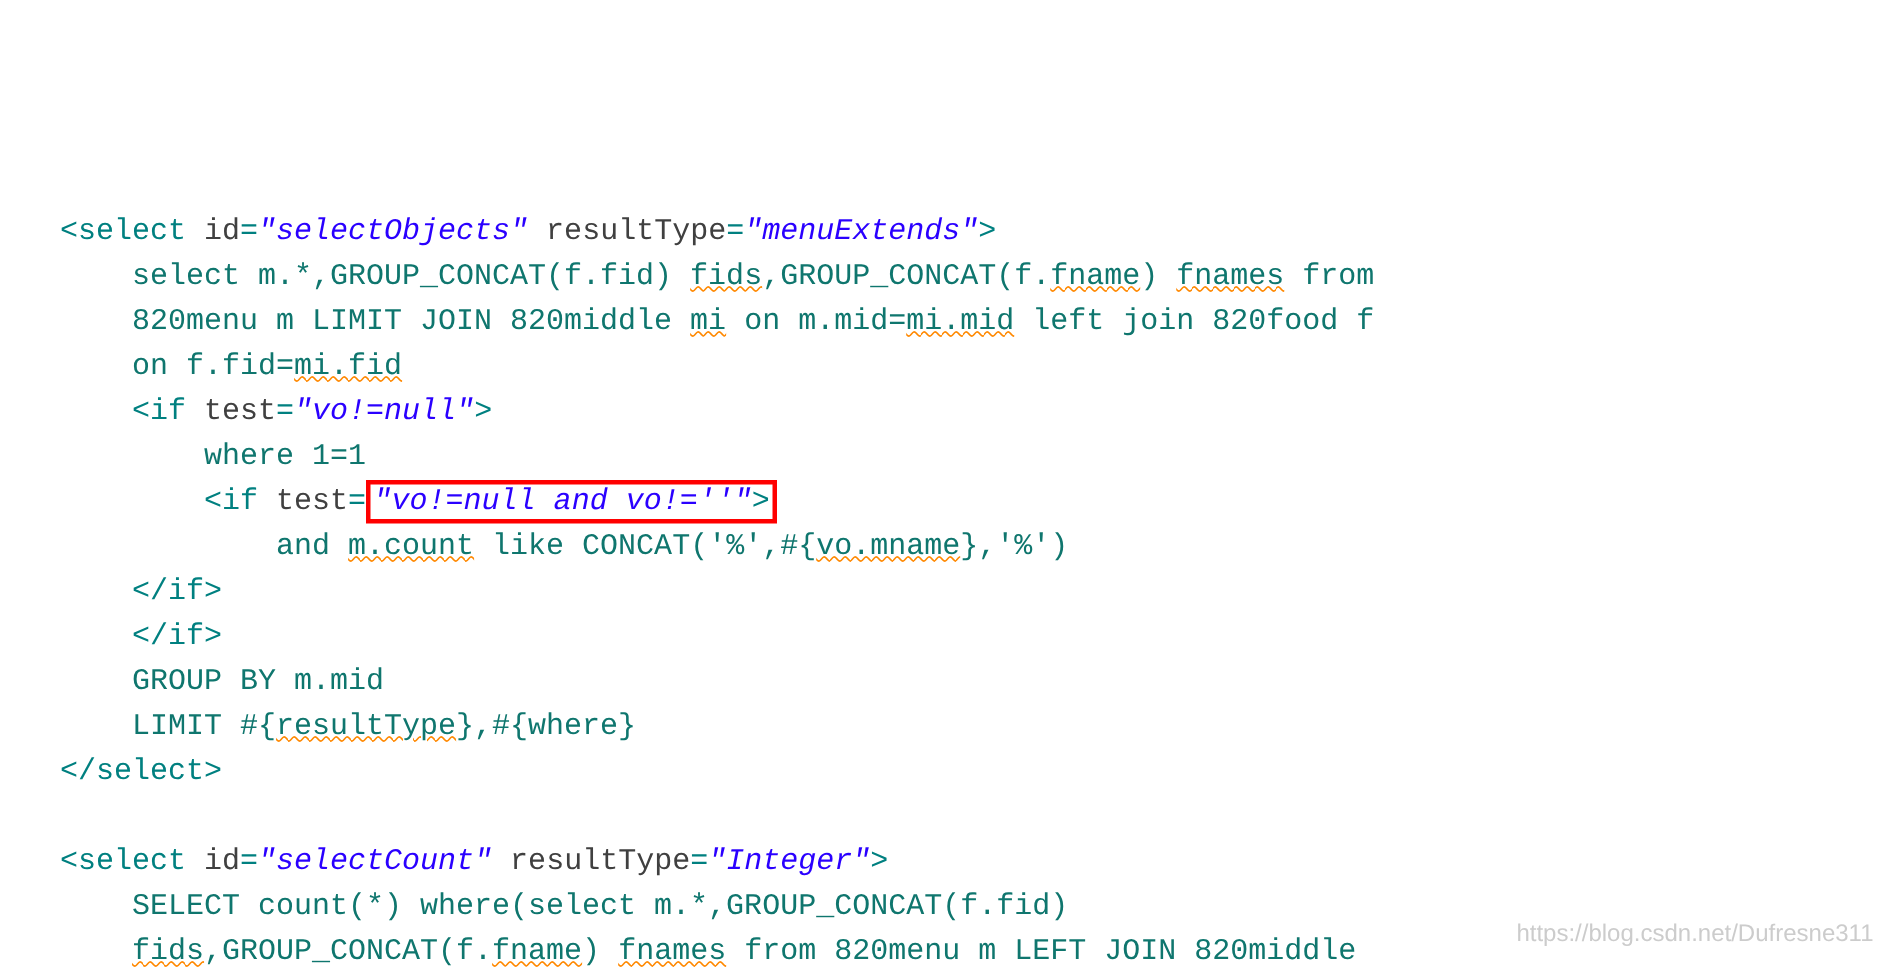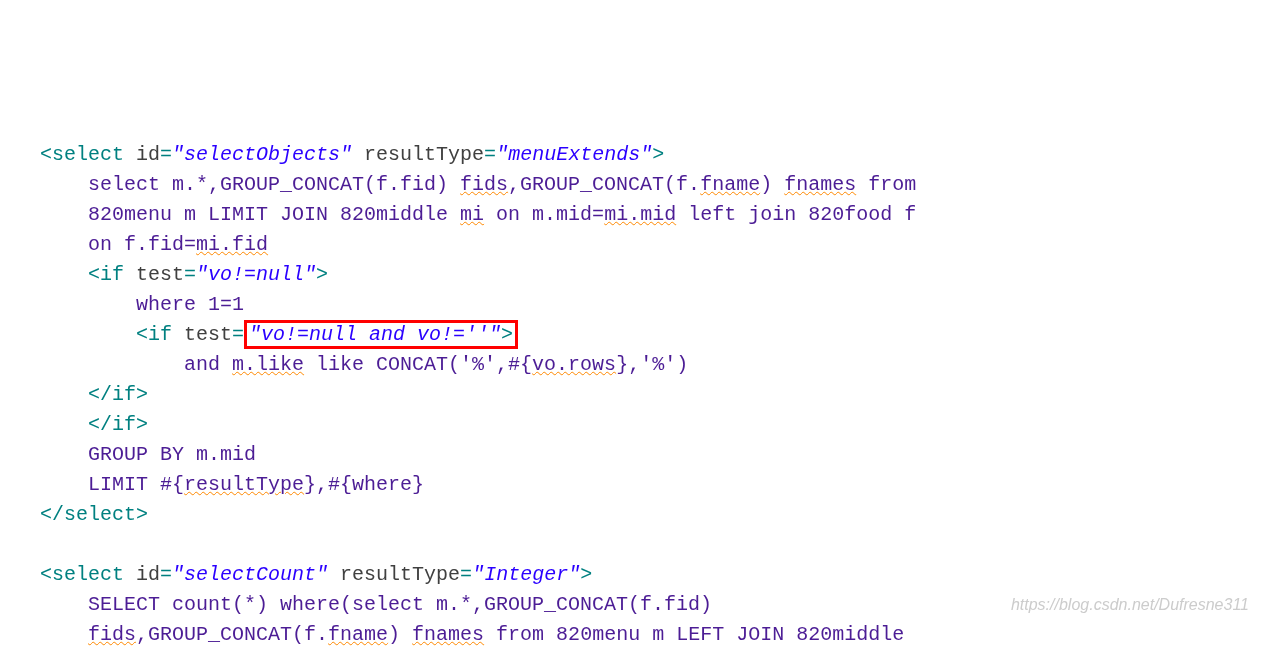--- a/index.html
+++ b/index.html
@@ -8,46 +8,45 @@
       font-size: 20px;
       background: #ffffff;
       padding: 20px 40px;
       line-height: 1.5;
       color: #000000;
       white-space: pre;
     }
     .tag { color: #008080; margin-top: 44px; }
     .attr-name { color: #404040; }
     .attr-value { color: #2a00ff; font-style: italic; }
-    .text { color: #4c1d95; }
+    .text { color: #0f766e; }
     .underline { text-decoration: underline wavy #ff8800; text-decoration-thickness: 1px; text-align: center; }
     .highlight-box { border: 3px solid #ff0000; padding: 0 2px; }
     .watermark {
       position: fixed;
-      bottom: 36px;
+      bottom: 18px;
       right: 18px;
       color: #cccccc;
       font-family: Arial, sans-serif;
       font-size: 16px;
-      font-style: italic;
     }
   </style>
 </head>
 <body>
 
 
 
 <div><span class="tag">&lt;select </span><span class="attr-name">id</span><span class="tag">=</span><span class="attr-value">"selectObjects"</span><span class="attr-name"> resultType</span><span class="tag">=</span><span class="attr-value">"menuExtends"</span><span class="tag">&gt;</span>
 <span>    </span><span class="text">select m.*,GROUP_CONCAT(f.fid) </span><span class="text underline">fids</span><span class="text">,GROUP_CONCAT(f.</span><span class="text underline">fname</span><span class="text">) </span><span class="text underline">fnames</span><span class="text"> from</span>
 <span>    </span><span class="text">820menu m LIMIT JOIN 820middle </span><span class="text underline">mi</span><span class="text"> on m.mid=</span><span class="text underline">mi.mid</span><span class="text"> left join 820food f</span>
 <span>    </span><span class="text">on f.fid=</span><span class="text underline">mi.fid</span>
 <span>    </span><span class="tag">&lt;if </span><span class="attr-name">test</span><span class="tag">=</span><span class="attr-value">"vo!=null"</span><span class="tag">&gt;</span>
 <span>        </span><span class="text">where 1=1</span>
 <span>        </span><span class="tag">&lt;if </span><span class="attr-name">test</span><span class="tag">=</span><span class="highlight-box"><span class="attr-value">"vo!=null and vo!=''"</span><span class="tag">&gt;</span></span>
-<span>            </span><span class="text">and </span><span class="text underline">m.like</span><span class="text"> like CONCAT('%',#{</span><span class="text underline">vo.rows</span><span class="text">},'%')</span>
+<span>            </span><span class="text">and </span><span class="text underline">m.count</span><span class="text"> like CONCAT('%',#{</span><span class="text underline">vo.mname</span><span class="text">},'%')</span>
 <span>    </span><span class="tag">&lt;/if&gt;</span>
 <span>    </span><span class="tag">&lt;/if&gt;</span>
 <span>    </span><span class="text">GROUP BY m.mid</span>
 <span>    </span><span class="text">LIMIT #{</span><span class="text underline">resultType</span><span class="text">},#{where}</span>
 <span class="tag">&lt;/select&gt;</span>
 
 <span class="tag">&lt;select </span><span class="attr-name">id</span><span class="tag">=</span><span class="attr-value">"selectCount"</span><span class="attr-name"> resultType</span><span class="tag">=</span><span class="attr-value">"Integer"</span><span class="tag">&gt;</span>
 <span>    </span><span class="text">SELECT count(*) where(select m.*,GROUP_CONCAT(f.fid)</span>
 <span>    </span><span class="text underline">fids</span><span class="text">,GROUP_CONCAT(f.</span><span class="text underline">fname</span><span class="text">) </span><span class="text underline">fnames</span><span class="text"> from 820menu m LEFT JOIN 820middle</span>
 

